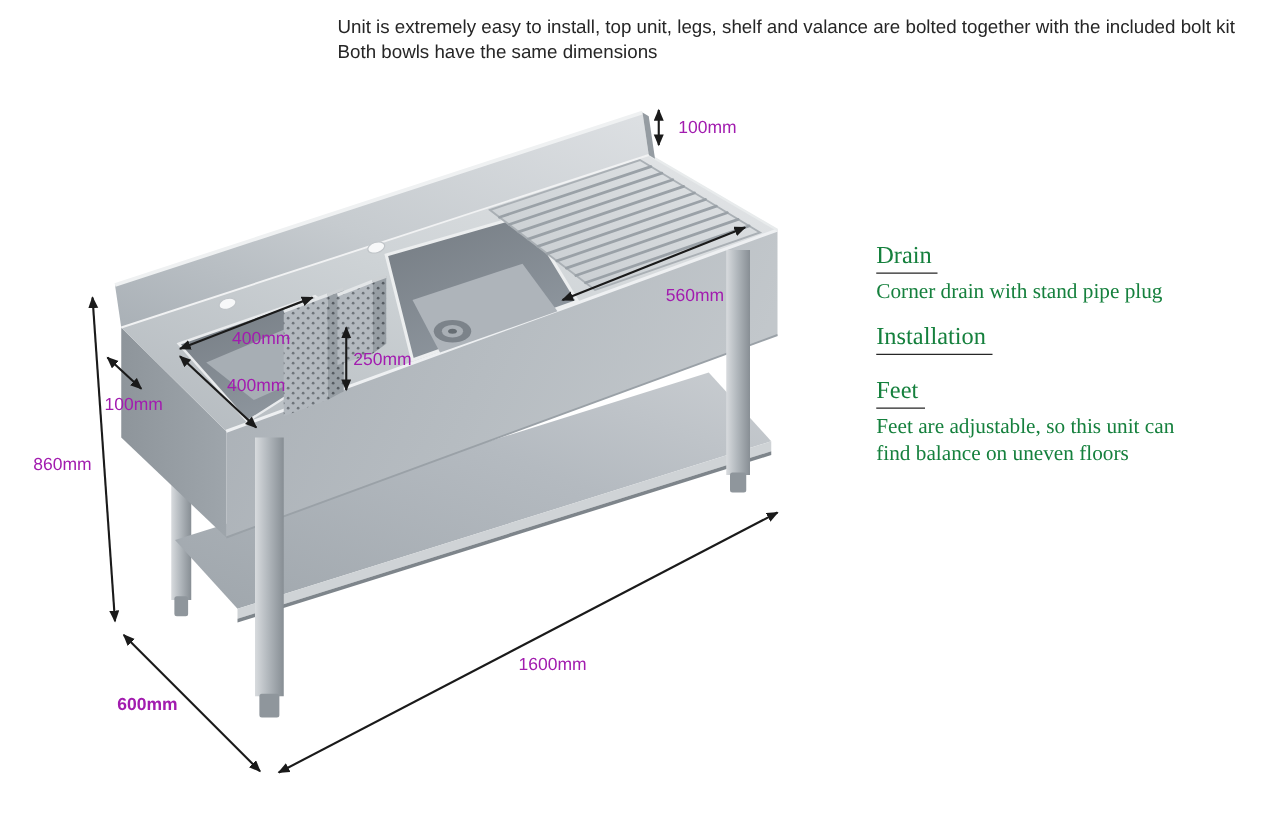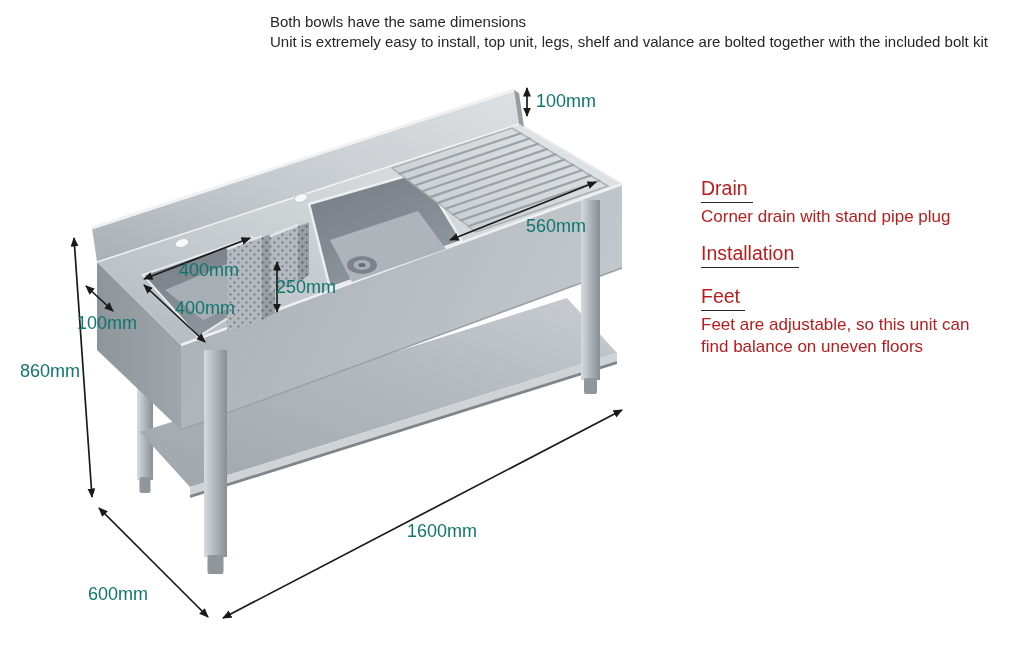--- a/index.html
+++ b/index.html
@@ -7,23 +7,23 @@
     position:relative;width:1024px;height:650px;background:#ffffff;
     font-family:"Liberation Sans", sans-serif;overflow:hidden;
   }
   .sink-svg{position:absolute;left:0;top:0;}
   .intro{
     position:absolute;left:270px;top:12px;width:750px;
     font-size:15px;line-height:20px;color:#262626;
   }
   .dim-label{
     position:absolute;transform:translate(-50%,-50%);
-    font-size:18px;color:#0f766e;white-space:nowrap;
-  }
-  .info-col{position:absolute;left:701px;top:176px;width:322px;color:#b91c1c;}
+    font-size:14px;color:#a21caf;white-space:nowrap;
+  }
+  .info-col{position:absolute;left:701px;top:192px;width:322px;color:#15803d;font-family:Liberation Serif, serif;}
   .info-section{margin:0 0 13px 0;}
   .info-heading{
     font-size:19.5px;line-height:25px;display:inline-block;
     border-bottom:1.5px solid #262626;padding:0 5px 1px 0;margin:0 0 3px 0;
   }
   .info-body{font-size:17px;line-height:22px;white-space:pre-line;}
 </style>
 </head>
 <body>
 
@@ -176,32 +176,32 @@
       <line x1="144" y1="285" x2="205" y2="342" marker-start="url(#ahStart)" marker-end="url(#ahEnd)"></line>
       <line x1="277" y1="262" x2="277" y2="312" marker-start="url(#ahStart)" marker-end="url(#ahEnd)"></line>
       <line x1="86" y1="286" x2="113" y2="311" marker-start="url(#ahStart)" marker-end="url(#ahEnd)"></line>
       <line x1="74" y1="238" x2="92" y2="497" marker-start="url(#ahStart)" marker-end="url(#ahEnd)"></line>
       <line x1="99" y1="508" x2="208" y2="617" marker-start="url(#ahStart)" marker-end="url(#ahEnd)"></line>
       <line x1="223" y1="618" x2="622" y2="410" marker-start="url(#ahStart)" marker-end="url(#ahEnd)"></line>
     </g>
   </svg>
 
   <div class="intro">
+    <div>Unit is extremely easy to install, top unit, legs, shelf and valance are bolted together with the included bolt kit</div>
     <div>Both bowls have the same dimensions</div>
-    <div>Unit is extremely easy to install, top unit, legs, shelf and valance are bolted together with the included bolt kit</div>
   </div>
 
   <div class="dim-label" style="left:566px;top:101px;">100mm</div>
-  <div class="dim-label" style="left:556px;top:226px;text-align:right;">560mm</div>
+  <div class="dim-label" style="left:556px;top:236px;text-align:right;">560mm</div>
   <div class="dim-label" style="left:209px;top:270px;">400mm</div>
   <div class="dim-label" style="left:205px;top:308px;">400mm</div>
   <div class="dim-label" style="left:306px;top:287px;">250mm</div>
   <div class="dim-label" style="left:107px;top:323px;">100mm</div>
   <div class="dim-label" style="left:50px;top:371px;">860mm</div>
-  <div class="dim-label" style="left:118px;top:594px;">600mm</div>
+  <div class="dim-label" style="left:118px;top:563px;font-weight:bold;">600mm</div>
   <div class="dim-label" style="left:442px;top:531px;">1600mm</div>
 
   <div class="info-col">
     <div class="info-section">
       <div class="info-heading">Drain</div>
       <div class="info-body">Corner drain with stand pipe plug</div>
     </div>
     <div class="info-section">
       <div class="info-heading">Installation</div>
     </div>

